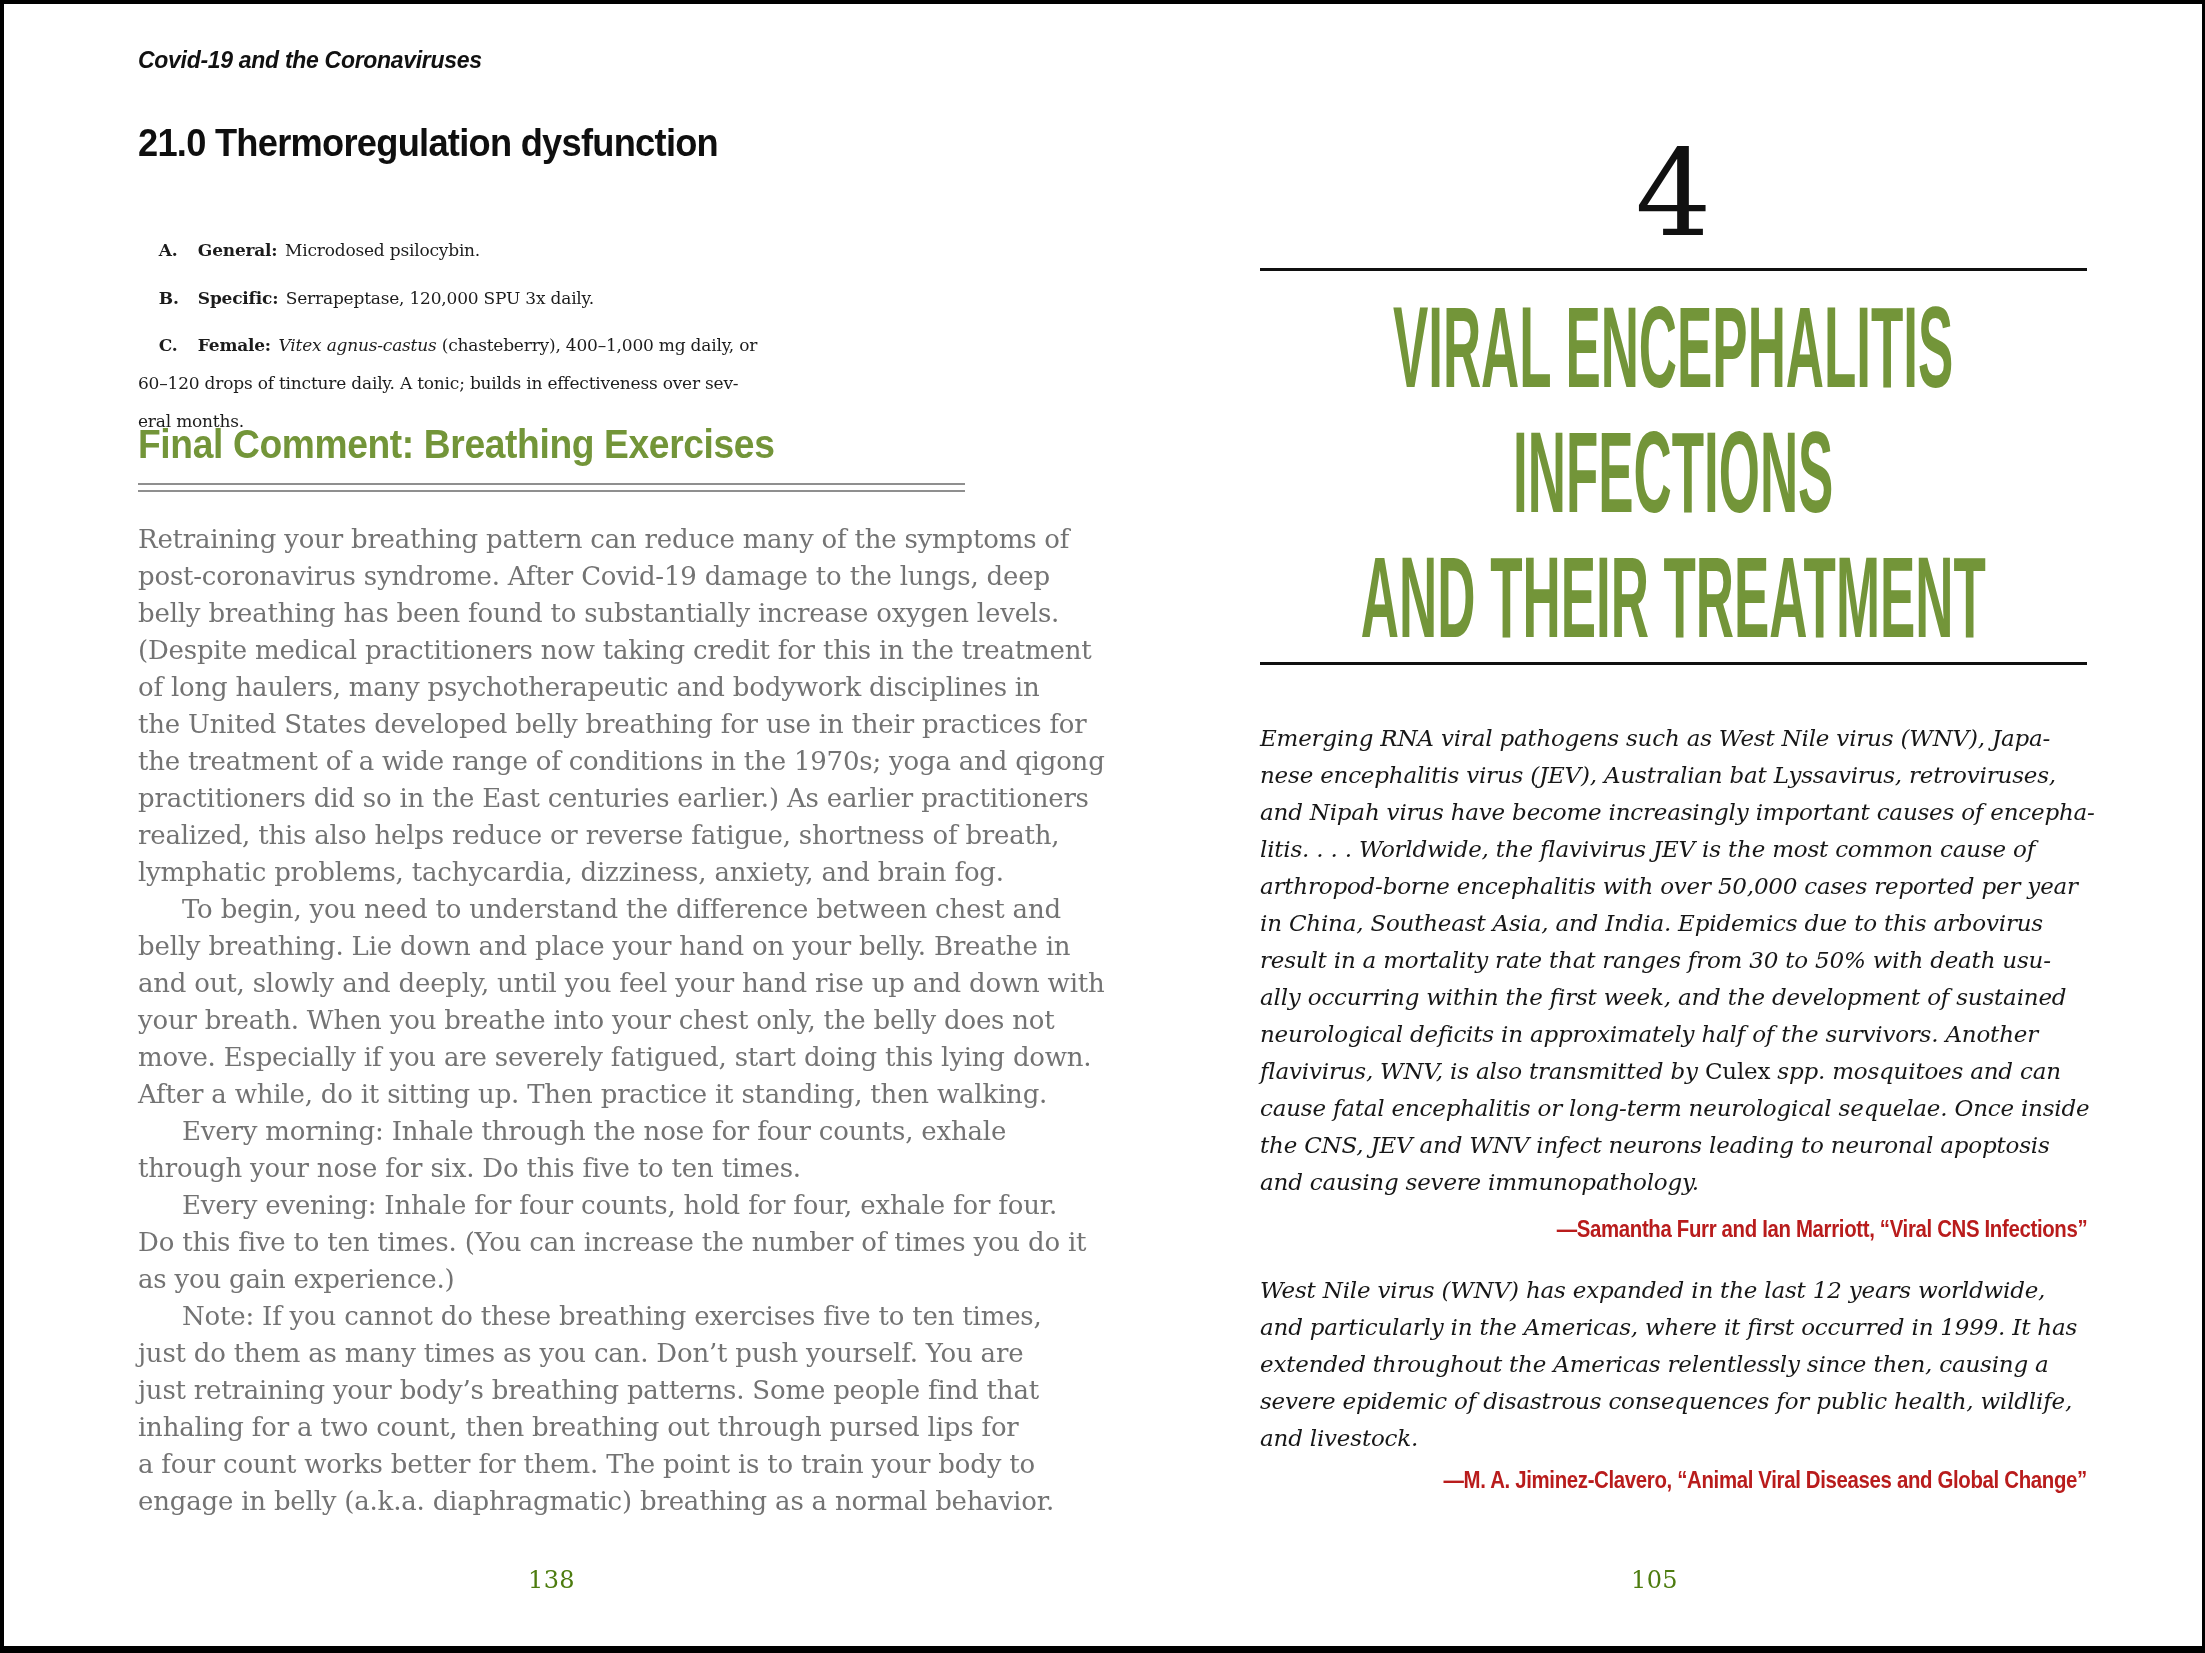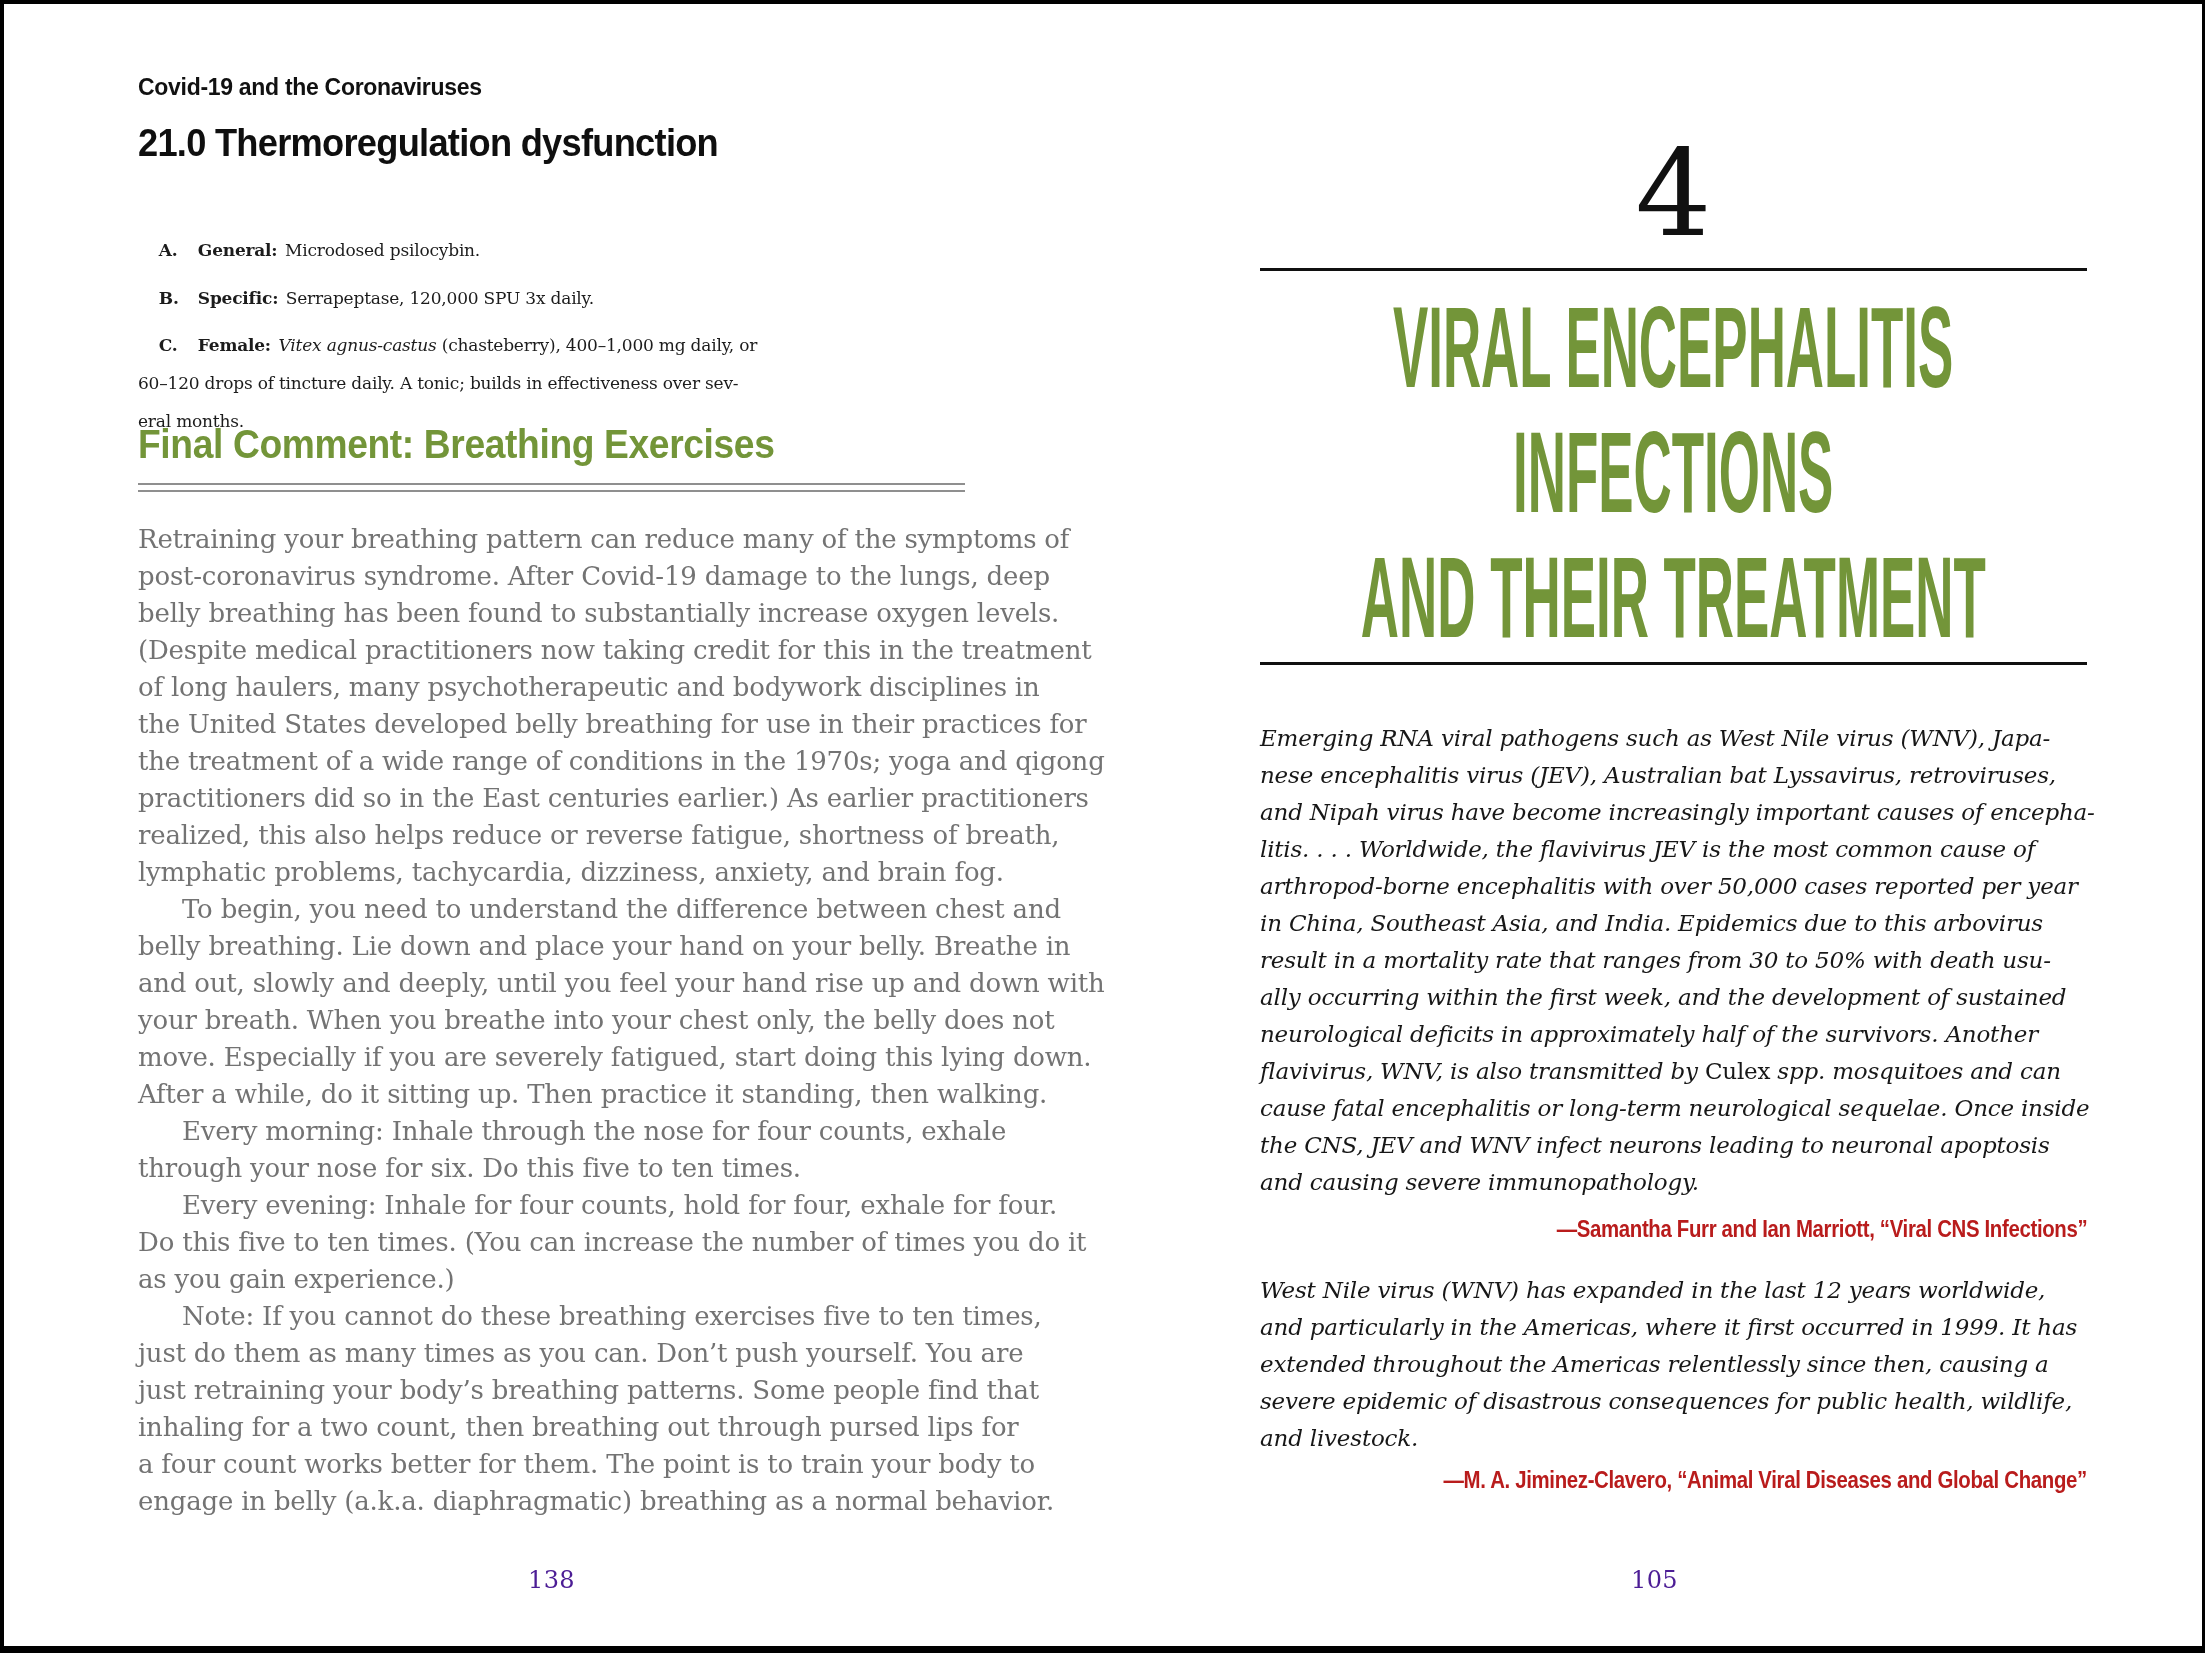--- a/index.html
+++ b/index.html
@@ -17,22 +17,22 @@
   .edge-left{left:0;top:0;width:4.2px;height:1654px;}
   .edge-right{right:0;top:0;width:3.4px;height:1654px;}
   .edge-bottom{left:0;bottom:0;width:2205px;height:8.5px;}
 
   .abs{position:absolute;}
 
   
   .running-header{
     left:138px;top:47px;
     font-family:"Liberation Sans", sans-serif;
-    font-weight:700;
-    font-size:23px;letter-spacing:-0.3px;color:#111;margin-top:27px;
+    font-weight:700;font-style:italic;
+    font-size:23px;letter-spacing:-0.3px;color:#111;
   }
   .h1{
     left:138px;top:121px;width:933px;
     font-family:"Liberation Sans", sans-serif;
     font-weight:700;font-size:39px;letter-spacing:-0.8px;color:#0f0f0f;
   }
   .h1 .squeeze, .h2 .squeeze{display:inline-block;transform:scaleX(.93);transform-origin:left center;white-space:nowrap;}
   .abc-item{
     left:138px;width:857px;
     font-size:17px;line-height:38px;letter-spacing:-0.2px;
@@ -53,21 +53,21 @@
   }
   .body-copy{
     left:138px;top:521px;width:857px;
     font-size:26px;line-height:37px;letter-spacing:-0.2px;
     color:#737373;
   }
   .body-copy p{margin:0;white-space:pre;}
   .body-copy p.indent{text-indent:44px;}
   .folio{
     top:1566px;width:1103px;text-align:center;
-    font-size:24px;color:#4c1d95;letter-spacing:0.4px;
+    font-size:24px;color:#4d7c0f;letter-spacing:0.4px;
   }
   .folio-left{left:0;}
   .folio-right{left:1103px;}
 
   
   .chapter-number{
     left:1260px;top:134px;width:827px;text-align:center;
     font-size:120px;line-height:1;color:#111;
   }
   .title-rule{left:1260px;width:827px;height:3.4px;background:#101010;}

